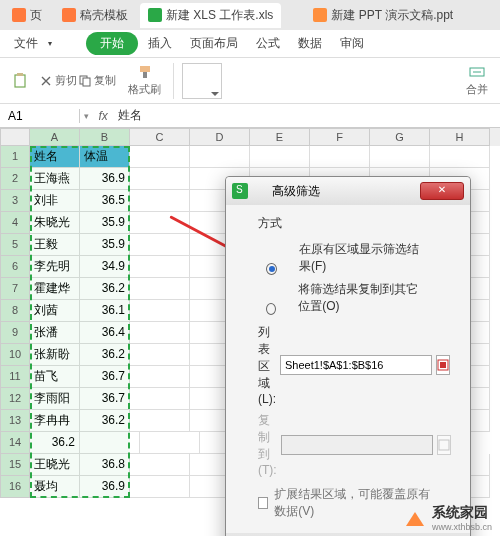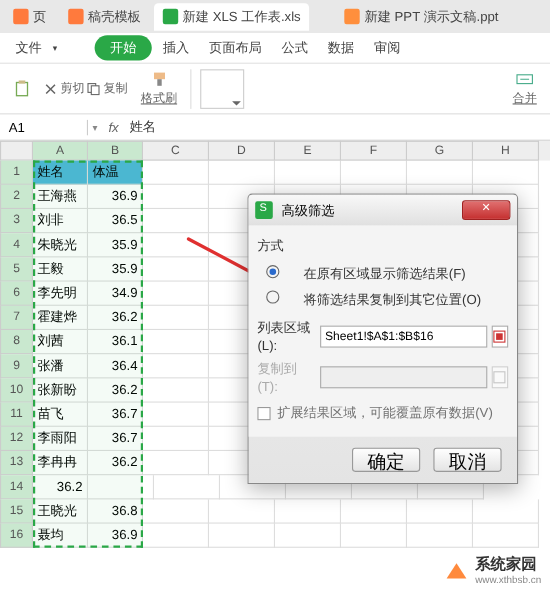--- a/index.html
+++ b/index.html
@@ -11,21 +11,21 @@
 .tab-ico { width: 14px; height: 14px; border-radius: 2px; display: inline-block; }
 .tab-ico.d { background: #ff7a3d; }
 .tab-ico.s { background: #2aa847; }
 .tab-ico.p { background: #ff8f3d; }
 
 .menu-bar { height: 28px; background: #fff; border-bottom: 1px solid #ddd; display: flex; align-items: center; padding: 0 6px; gap: 2px; font-size: 12px; color: #444; }
 .menu-item { padding: 3px 8px; cursor: pointer; border-radius: 3px; }
 .menu-item.start { background: #2aa847; color: #fff; padding: 3px 14px; border-radius: 12px; }
 
 .toolbar { height: 46px; background: #fff; border-bottom: 1px solid #ddd; display: flex; align-items: center; padding: 4px 8px; gap: 8px; font-size: 11px; color: #666; }
-.tbtn { display: flex; flex-direction: column; align-items: center; gap: 2px; padding: 2px 4px; cursor: pointer; text-decoration: underline; }
+.tbtn { display: flex; flex-direction: column; align-items: center; gap: 2px; padding: 2px 4px; cursor: pointer; }
 .tbtn .ico { width: 16px; height: 16px; }
 .tbrow { display: flex; flex-direction: row; gap: 2px; }
 .tbrow div { display: flex; align-items: center; gap: 3px; cursor: pointer; }
 .sep { width: 1px; height: 36px; background: #ddd; }
 .preview-box { width: 40px; height: 36px; border: 1px solid #ccc; background: #fff; position: relative; }
 .preview-box::after { content: ''; position: absolute; right: 2px; bottom: 2px; width: 0; height: 0; border-left: 4px solid transparent; border-right: 4px solid transparent; border-top: 4px solid #666; }
 
 .formula-bar { height: 24px; display: flex; align-items: center; border-bottom: 1px solid #ccc; font-size: 12px; }
 .cellref { width: 80px; padding: 0 8px; border-right: 1px solid #ccc; }
 .fx-ico { padding: 0 6px; color: #666; font-style: italic; }
@@ -43,27 +43,27 @@
 .row-h { width: 30px; background: #eee; border: 1px solid #ccc; border-top: none; text-align: center; font-size: 11px; color: #555; line-height: 21px; }
 .row-h.sel { background: #c9e8cf; }
 .cell { border: 1px solid #ddd; border-top: none; border-left: none; padding: 0 4px; line-height: 21px; overflow: hidden; white-space: nowrap; }
 .cell.a { width: 50px; } .cell.b { width: 50px; text-align: right; }
 .cell.c,.cell.d,.cell.e,.cell.f,.cell.g,.cell.h { width: 60px; }
 
 .selbox { position: absolute; border: 2px dashed #2aa847; pointer-events: none; background: rgba(42,168,71,0.05); }
 .hdr-cell { background: #4db8d8; color: #000; }
 
 .dialog { position: absolute; left: 225px; top: 176px; width: 246px; background: linear-gradient(#f0f0f0,#e4e4e4); border: 1px solid #888; border-radius: 4px 4px 0 0; box-shadow: 0 4px 20px rgba(0,0,0,0.3); font-size: 12px; }
-.dlg-title { height: 28px; display: flex; align-items: center; padding: 0 6px; background: linear-gradient(#f8f8f8,#e0e0e0); border-radius: 4px 4px 0 0; gap: 8px; }
+.dlg-title { height: 28px; display: flex; align-items: center; padding: 0 6px; background: linear-gradient(#f8f8f8,#e0e0e0); border-radius: 4px 4px 0 0; gap: 24px; }
 .dlg-title .ico { width: 16px; height: 16px; background: #2aa847; border-radius: 2px; position: relative; }
 .dlg-title .ico::after { content:'S'; color:#fff; font-size:10px; position:absolute; left:4px; top:1px; }
 .dlg-close { margin-left: auto; width: 44px; height: 18px; background: linear-gradient(#e07070,#c53030); border: 1px solid #a02020; border-radius: 3px; color: #fff; text-align: center; line-height: 14px; font-size: 10px; cursor: pointer; }
-.dlg-body { padding: 10px 8px; background: #f4f4f4; }
+.dlg-body { padding: 10px 32px; background: #f4f4f4; }
 .grp-label { color: #333; margin-bottom: 6px; }
-.radio-row { display: flex; align-items: flex-start; gap: 22px; padding: 3px 8px; color: #333; }
+.radio-row { display: flex; align-items: flex-end; gap: 22px; padding: 3px 8px; color: #333; }
 .radio { width: 12px; height: 12px; border: 1px solid #666; border-radius: 50%; position: relative; cursor: pointer; }
 .radio.checked::after { content:''; position:absolute; left:2px; top:2px; width:6px; height:6px; background:#2a6acc; border-radius:50%; }
 .field-row { display: flex; align-items: center; gap: 4px; margin: 6px 0; }
 .field-row label { width: 70px; color: #333; }
 .field-row.disabled label { color: #aaa; }
 .field-input { flex: 1; height: 20px; border: 1px solid #aaa; background: #fff; padding: 0 4px; font-size: 11px; }
 .field-input.disabled { background: #eee; }
 .range-btn { width: 20px; height: 20px; border: 1px solid #aaa; background: #fff; cursor: pointer; display:flex; align-items:center; justify-content:center; }
 .check-row { display: flex; align-items: center; gap: 6px; padding: 3px 0; }
 .check-row.disabled { color: #737373; }

